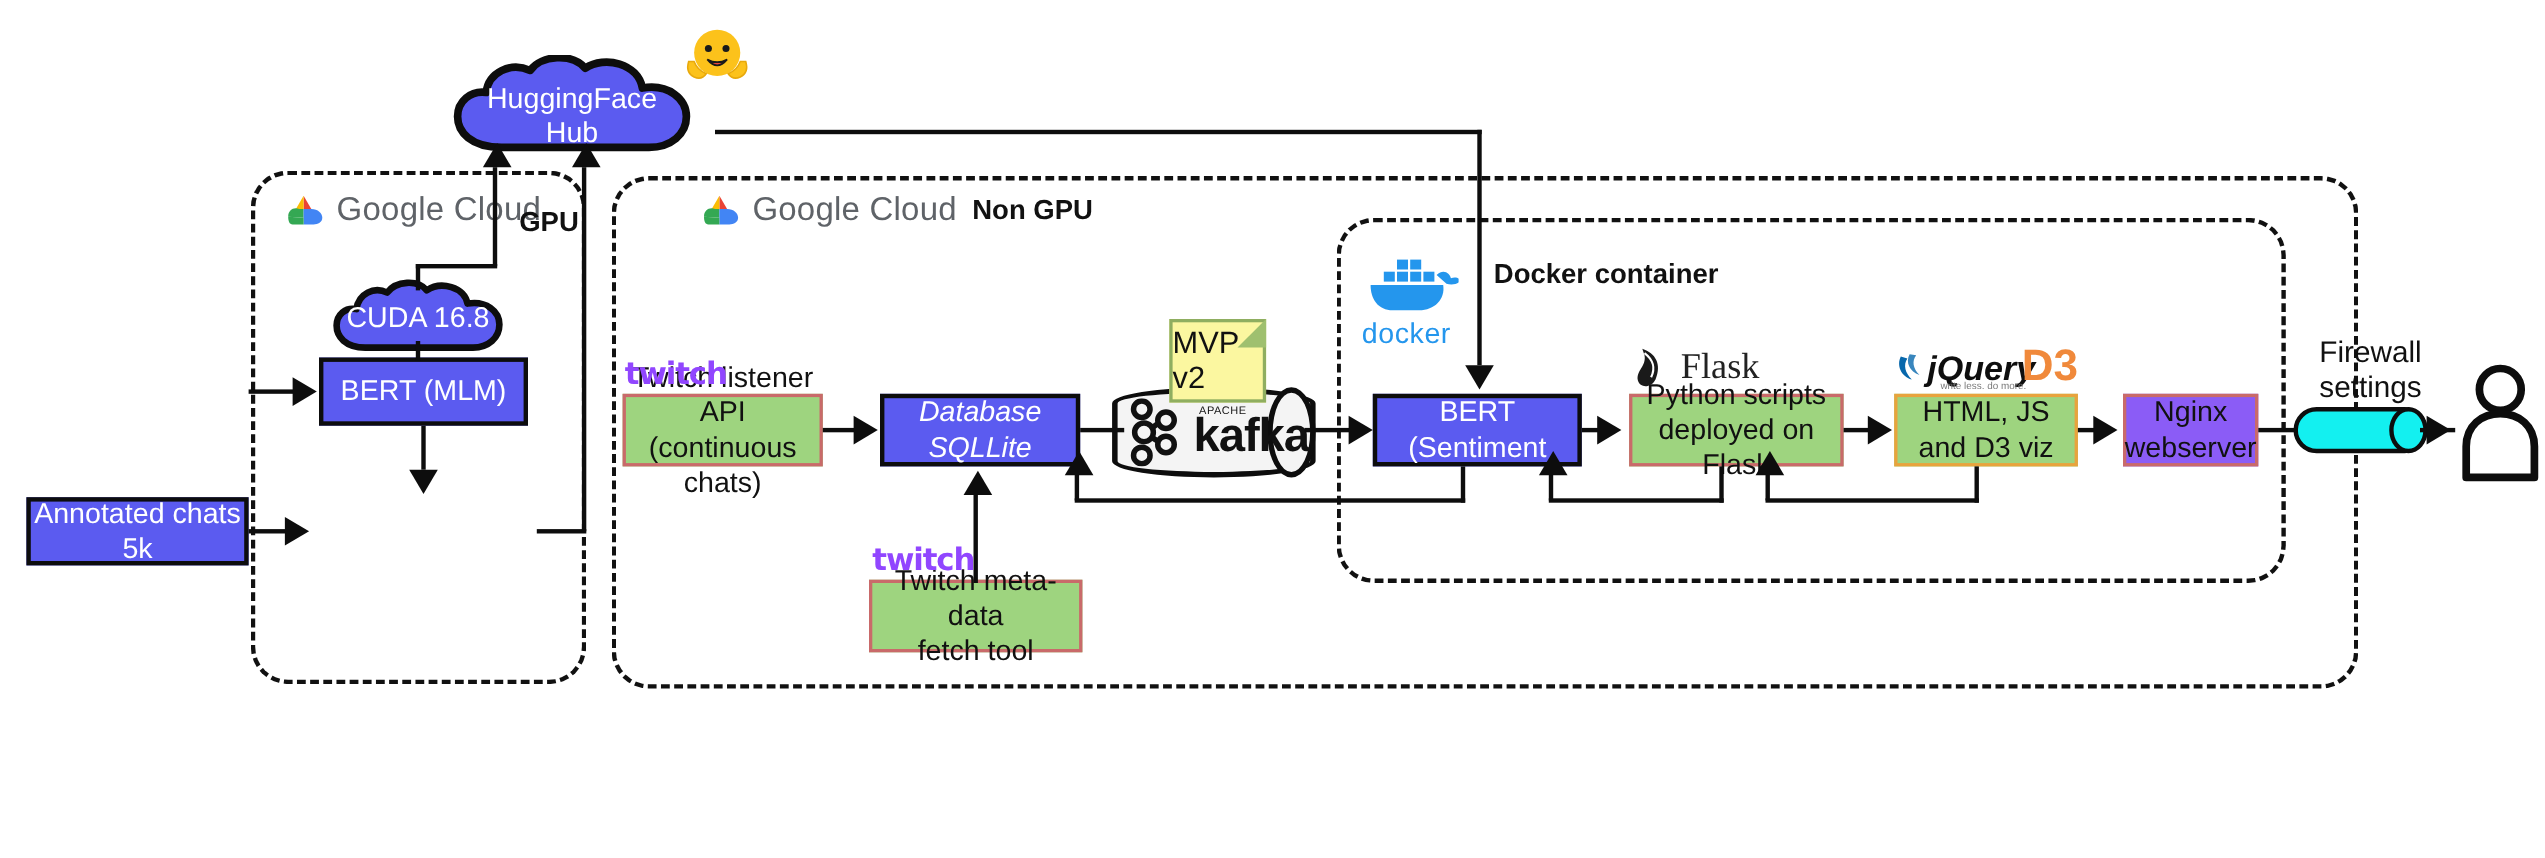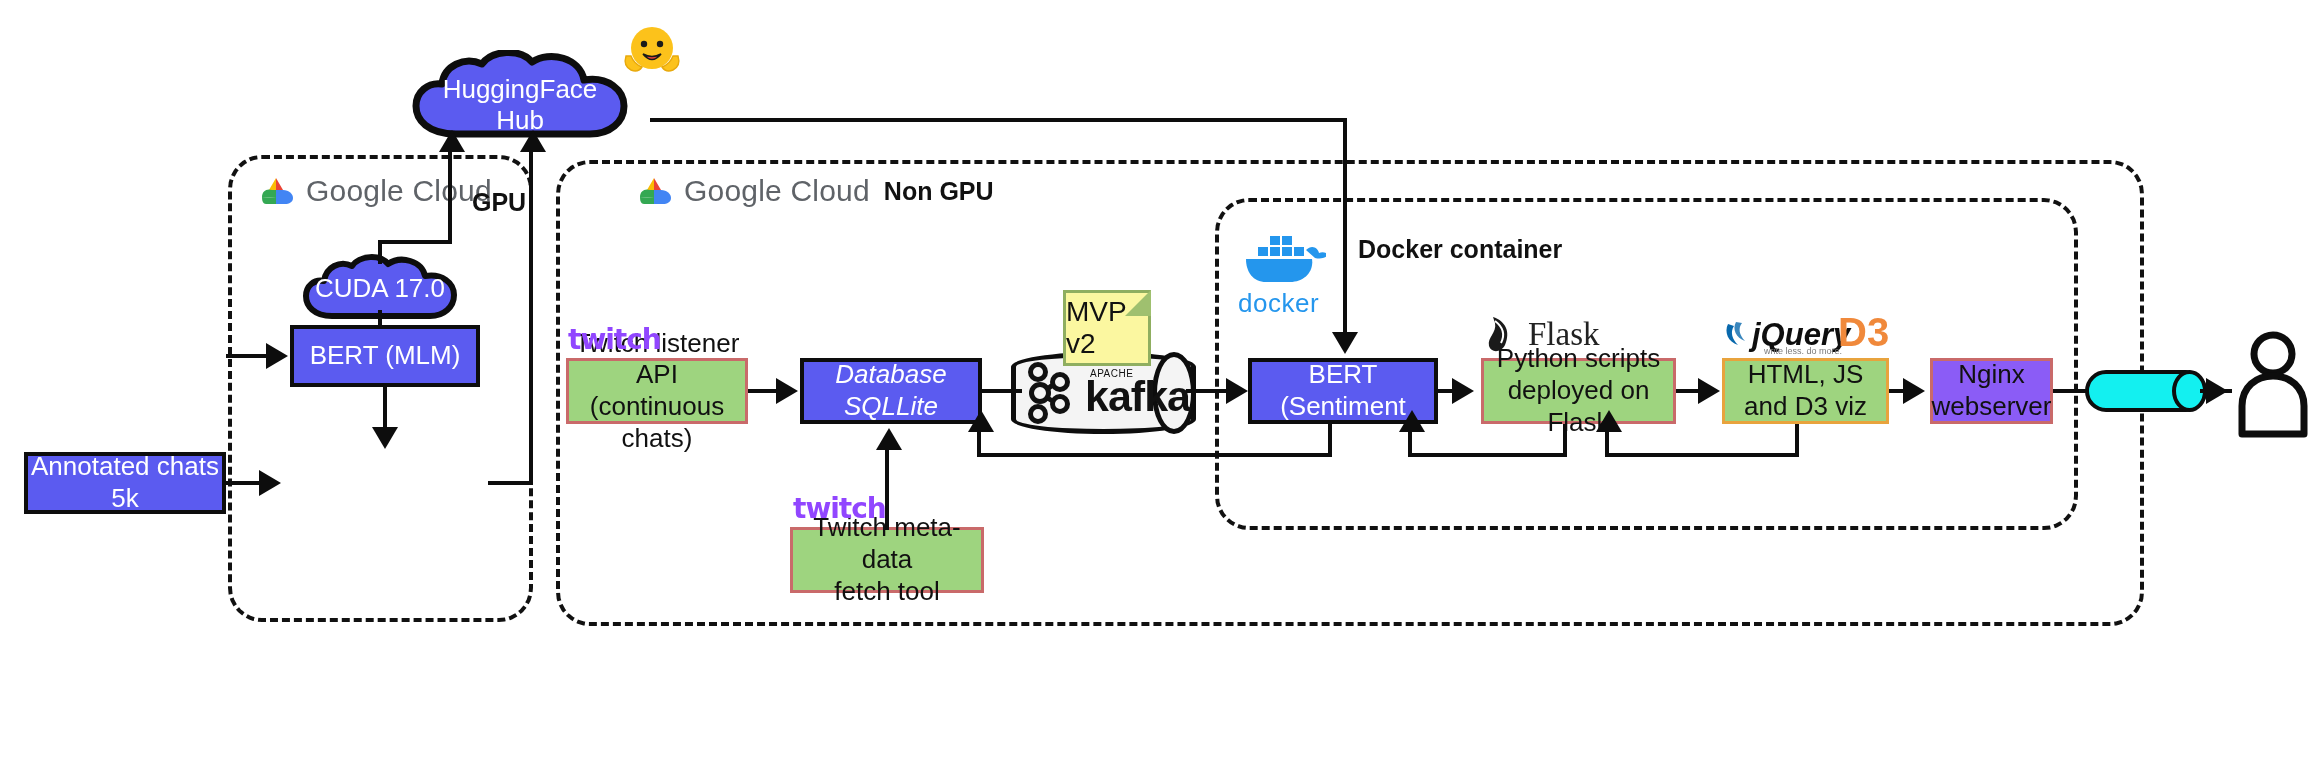--- a/index.html
+++ b/index.html
@@ -282,21 +282,21 @@
     <path d="M6 36 q-3 10 5 14 q7 3 11 -3 q-8 -3 -11 -11 Z" fill="#fcc21b" stroke="#e8a90c" stroke-width="1.4"></path>
     <path d="M58 36 q3 10 -5 14 q-7 3 -11 -3 q8 -3 11 -11 Z" fill="#fcc21b" stroke="#e8a90c" stroke-width="1.4"></path>
   </svg>
 
   <div class="cloud" style="left:300px; top:250px;">
     <svg width="160" height="75" viewBox="0 0 160 75">
       <path d="M32 66 C14 66 6 56 6 46 C6 36 14 29 24 31 C26 17 40 10 52 16
                C60 5 80 4 88 14 C101 5 122 11 125 26 C142 23 154 33 154 45
                C154 57 144 66 130 66 Z" fill="#5b5bf0" stroke="#0d0d0d" stroke-width="6" stroke-linejoin="round"></path>
     </svg>
-    <div class="cloud-label" style="left:0; top:23px; width:160px;">CUDA 17.0</div>
+    <div class="cloud-label" style="left:0; top:23px; width:160px;">CUDA 16.8</div>
   </div>
 
 
   <div class="node node-blue" style="left:24px; top:452px; width:202px; height:62px;text-align:center;">Annotated chats
 5k</div>
 
   <div class="node node-blue" style="left:290px; top:325px; width:190px; height:62px;">BERT (MLM)</div>
 
 
   <div class="node node-green" style="left:566px; top:358px; width:182px; height:66px;">Twitch listener API
@@ -333,20 +333,22 @@
     <line x1="26" y1="35" x2="34" y2="40" stroke="#111" stroke-width="5"></line>
   </svg>
   <div class="abs" style="left:1090px; top:368px; font-size:10px; color:#111; letter-spacing:.5px;">APACHE</div>
   <div class="abs" style="left:1085px; top:372px; font-size:43px; font-weight:bold; color:#111; letter-spacing:-1px;">kafka</div>
 
   <div class="sticky" style="left:1063px; top:290px; width:88px; height:76px;">
     <span class="fold"></span>
     <span>MVP v2</span>
   </div>
 
+  <div class="fw-label" style="left:2080px; top:305px; width:150px;">Firewall
+settings</div>
   <div class="fw-body" style="left:2085px; top:370px; width:122px; height:42px;"></div>
   <div class="fw-cap" style="left:2172px; top:370px; width:35px; height:42px;"></div>
 
   <svg class="logo" style="left:2236px; top:330px;" width="74" height="110" viewBox="0 0 74 110">
     <circle cx="37" cy="24" r="19" fill="none" stroke="#0d0d0d" stroke-width="7"></circle>
     <path d="M6 104 V76 C6 57 20 46 37 46 C54 46 68 57 68 76 V104 Z" fill="none" stroke="#0d0d0d" stroke-width="7" stroke-linejoin="round"></path>
   </svg>
 
   <div class="logo-twitch" style="left:568px; top:323px;">twitch</div>
   <div class="logo-twitch" style="left:793px; top:492px;">twitch</div>

